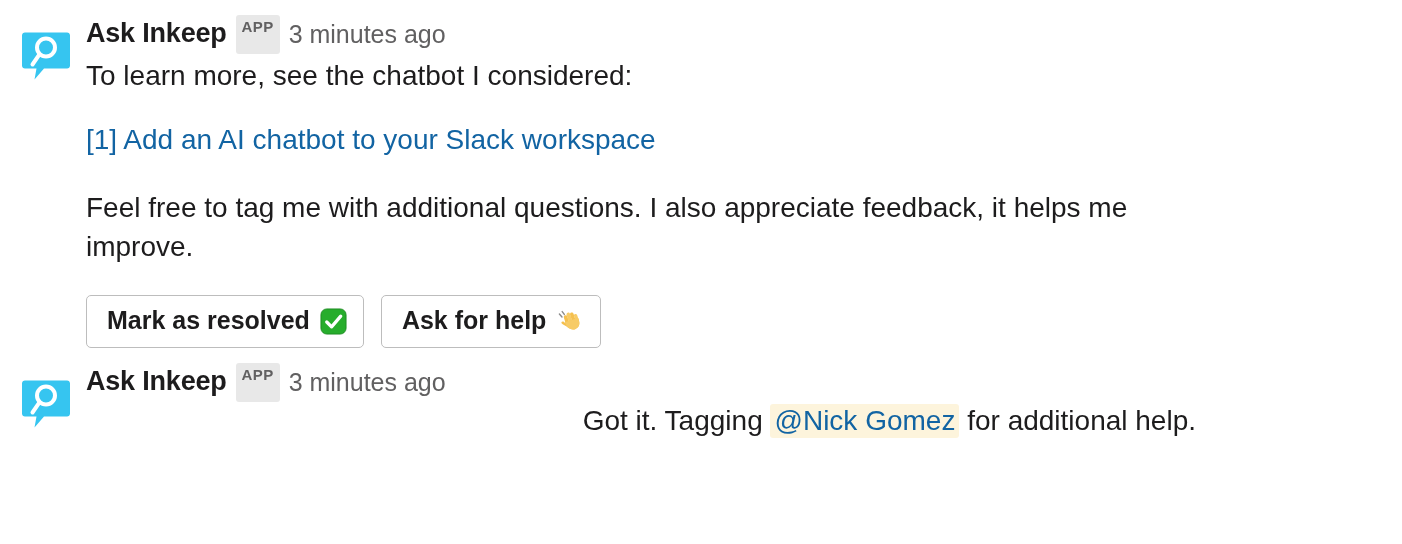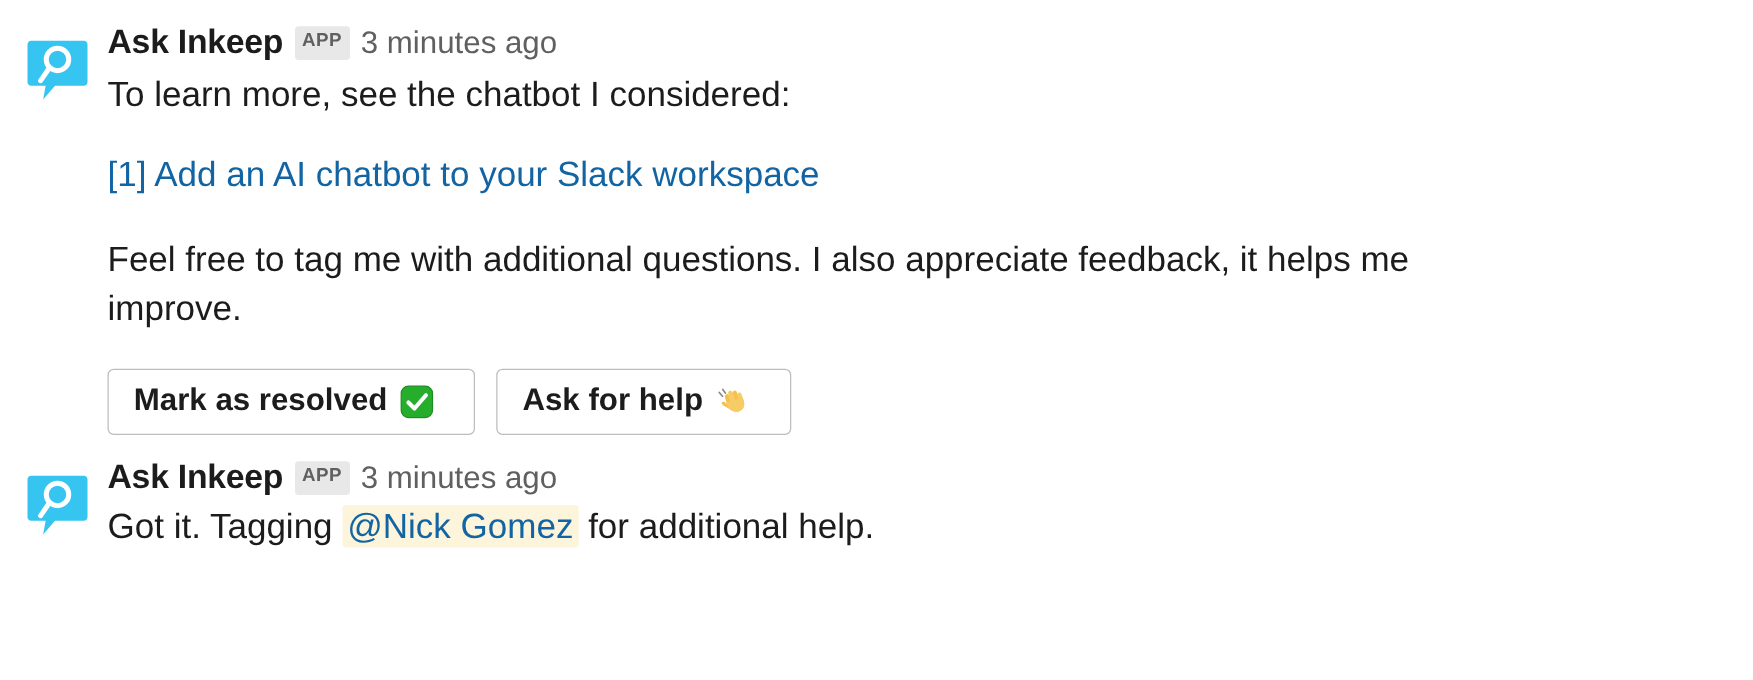--- a/index.html
+++ b/index.html
@@ -73,21 +73,21 @@
     white-space: nowrap;
   }
   .app-badge {
     display: inline-block;
     background: #e8e8e8;
     color: #616061;
     font-size: 15px;
     font-weight: 700;
     letter-spacing: 0.4px;
     line-height: 1;
-    padding: 4px 6px 8px 6px;
+    padding: 4px 6px 20px 6px;
     border-radius: 3px;
     transform: translateY(1px);
   }
   .timestamp {
     font-size: 25px;
     color: #616061;
     font-weight: 400;
     white-space: nowrap;
     transform: translateY(1px);
   }
@@ -96,21 +96,21 @@
   .msg-text {
     font-size: 28px;
     line-height: 1.42;
     color: #1d1c1d;
     font-weight: 400;
     margin: 0;
   }
   .para-intro  { margin-top: 8px; }
   .para-source { margin-top: 24px; }
   .para-feedback { margin-top: 28px; max-width: 1230px; }
-  .para-tagging { margin-top: 5px; }
+  .para-tagging { margin-top: 5px; text-align: right; }
 
   .source-link {
     color: #1264a3;
     text-decoration: none;
     cursor: pointer;
   }
 
   .mention {
     color: #1264a3;
     background: #fdf4dc;
@@ -126,21 +126,21 @@
     gap: 17px;
     margin-top: 28px;
   }
   .action-btn {
     display: inline-flex;
     align-items: center;
     gap: 10px;
     background: #ffffff;
     border: 1px solid #bdbdbd;
     border-radius: 5px;
-    padding: 11px 32px 12px 20px;
+    padding: 11px 16px 12px 20px;
     font-family: "Liberation Sans", sans-serif;
     font-size: 25px;
     font-weight: 700;
     color: #1d1c1d;
     line-height: 1.1;
     cursor: pointer;
     box-sizing: border-box;
     white-space: nowrap;
   }
   .btn-label { display: inline-block; }

